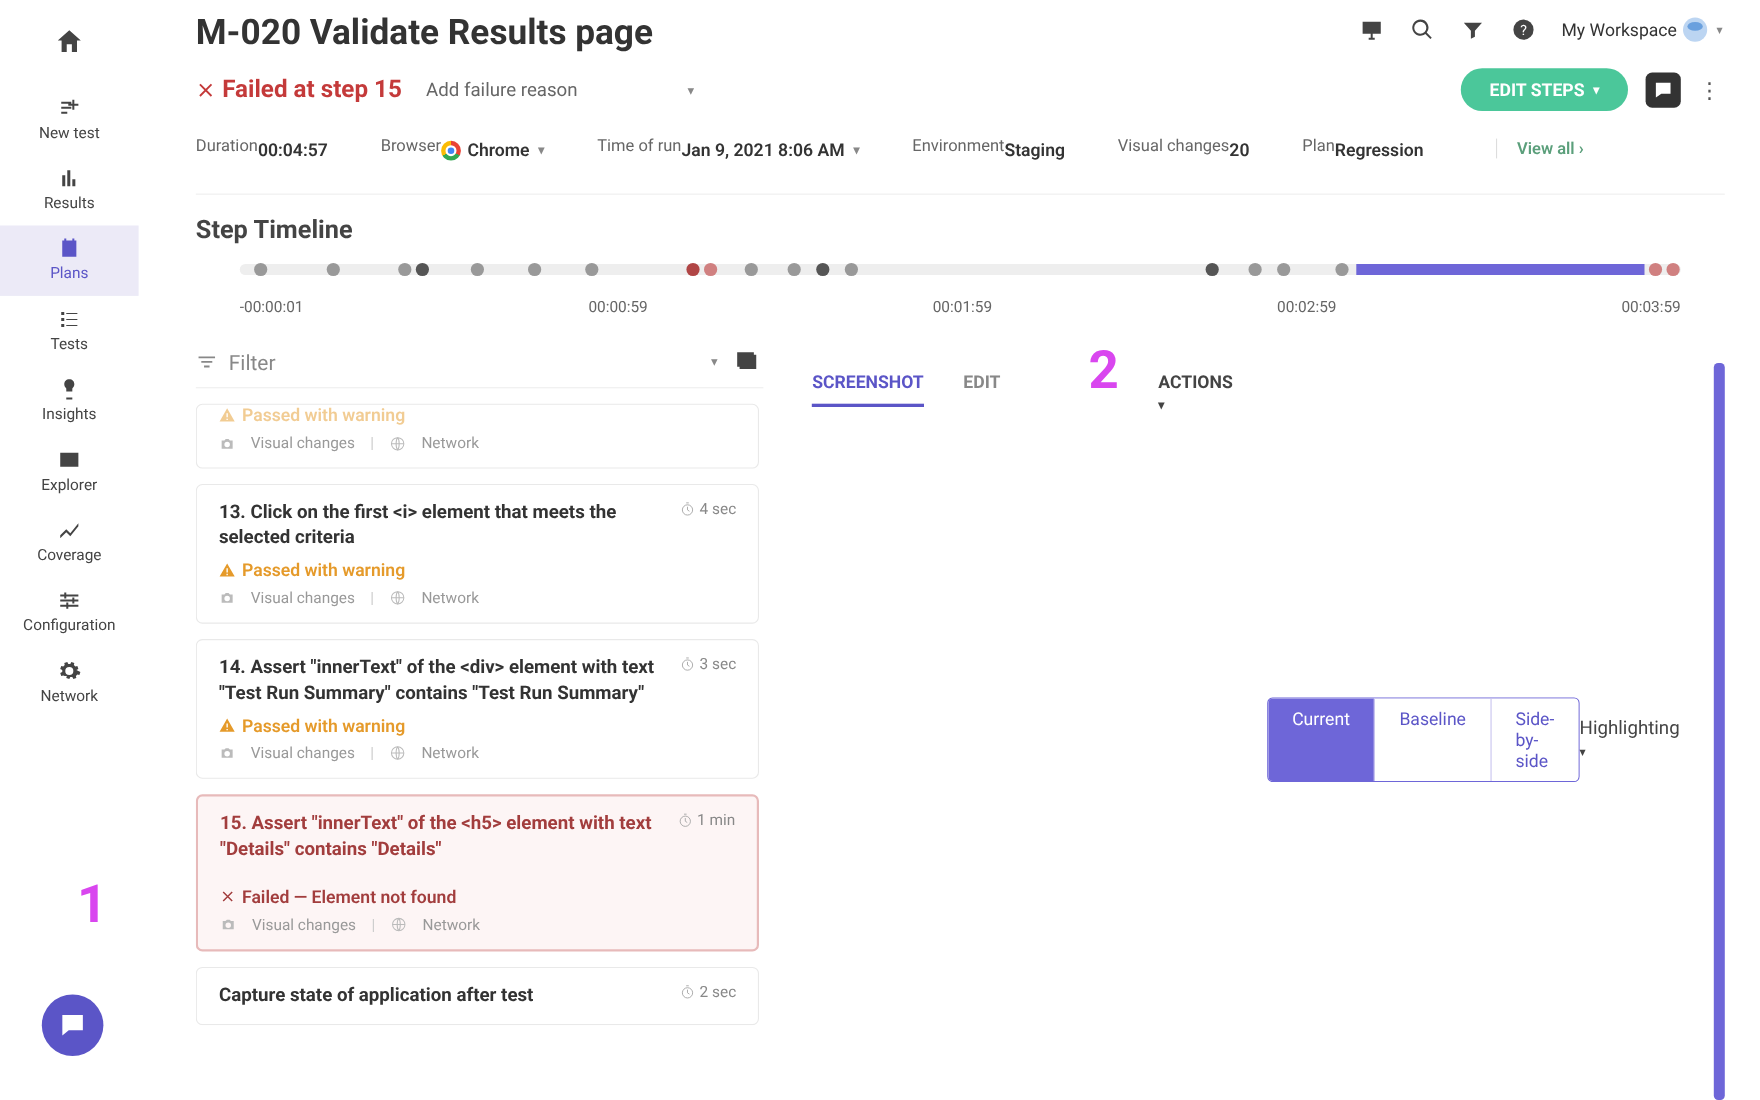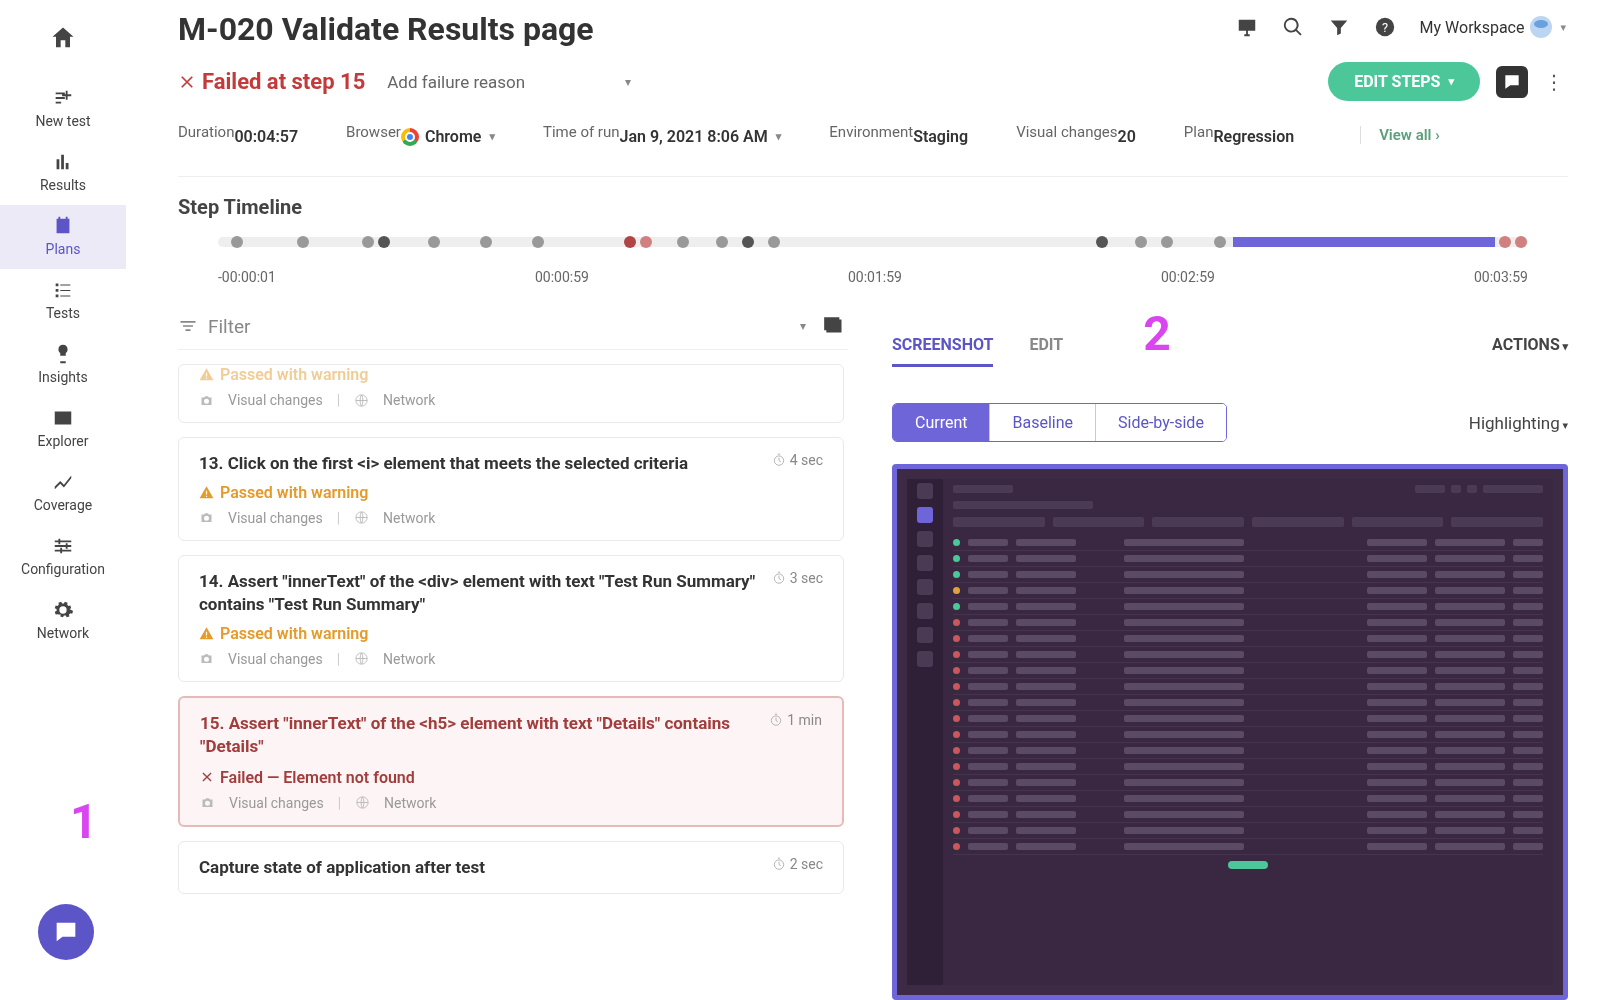--- a/index.html
+++ b/index.html
@@ -35,21 +35,21 @@
   .meta-col { display:flex; }
   .meta-label { color:#666; font-size:15px;}
   .meta-value { color:#333; font-size:16px; font-weight:600; margin-top:4px; display:flex; align-items:center; gap:6px;}
   .chrome-dot{width:18px;height:18px;border-radius:50%;background:conic-gradient(#ea4335 0 33%,#34a853 33% 66%,#fbbc05 66% 100%);position:relative;}
   .chrome-dot::after{content:"";position:absolute;inset:4px;border-radius:50%;background:#4285f4;border:2px solid #fff;}
   .caret{font-size:11px;color:#888;margin-left:2px;}
   .viewall { color:#5b9f7b; font-size:15px; font-weight:600; margin-left:18px; padding-left:18px; border-left:1px solid #ddd; align-self:center; cursor:pointer;}
   .viewall::after{content:" ›"; font-weight:700;}
   
   .timeline-block { margin-top:30px; border-top:1px solid #eee; padding-top:18px;}
-  .timeline-title { font-size:20px; font-weight:700; color:#444;}
+  .timeline-title { font-size:23px; font-weight:700; color:#444;}
   .timeline-bar { position:relative; height:10px; margin:18px 40px 0 40px;}
   .tl-base{position:absolute;inset:0;background:#eee;border-radius:5px;}
   .tl-dot{position:absolute;width:12px;height:12px;border-radius:50%;background:#999;top:-1px;}
   .tl-dot.dark{background:#555;}
   .tl-dot.red{background:#d08080;}
   .tl-dot.dred{background:#b04545;}
   .tl-seg-blue{position:absolute;height:10px;background:#6e66d8;top:0;}
   .timeline-ticks { display:flex; justify-content:space-between; margin:22px 40px 0 40px; color:#666; font-size:14px;}
   
   
@@ -67,24 +67,24 @@
   .step-title{font-size:17px;font-weight:700;color:#333;flex:1;line-height:1.35;}
   .step-time{color:#888;font-size:14px;display:flex;gap:4px;align-items:center;white-space:nowrap;}
   .step-time svg{width:14px;height:14px;fill:none;stroke:#aaa;stroke-width:1.5;}
   .passed-warning{color:#e59a2a;font-weight:600;font-size:16px;margin-top:8px;display:flex;gap:6px;align-items:center;}
   .passed-warning svg{width:15px;height:15px;fill:#e59a2a;}
   .sub-links{display:flex;gap:14px;color:#999;font-size:14px;margin-top:8px;align-items:center;}
   .sub-links svg{width:15px;height:15px;fill:#bbb;}
   .divider{color:#ccc;}
   .step-card.failed{border:2px solid #e7baba;background:#fdf5f5;}
   .step-card.failed .step-title{color:#a23d3d;}
-  .failed-line{color:#a23d3d;font-weight:600;font-size:16px;margin-top:10px;display:flex;gap:6px;align-items:center;}
+  .failed-line{color:#a23d3d;font-weight:600;font-size:16px;margin-top:22px;display:flex;gap:6px;align-items:center;}
   .failed-line svg{width:14px;height:14px;stroke:#a23d3d;stroke-width:2.3;fill:none;}
   
-  .right-pane{flex:1;display:flex;flex-direction:column;padding-left:44px;position:relative;}
+  .right-pane{flex:1;display:flex;flex-direction:row;padding-left:44px;position:relative;gap:31px;}
   .tabs-row{display:flex;gap:36px;align-items:baseline;}
   .tab{font-size:16px;font-weight:700;color:#888;padding-bottom:10px;cursor:pointer;}
   .tab.active{color:#5b55c7;border-bottom:3px solid #5b55c7;}
   .annot-2{font-size:48px;font-weight:700;color:#d946ef;margin-left:44px;}
   .actions-dd{margin-left:auto;font-size:16px;font-weight:700;color:#444;cursor:pointer;}
   .actions-dd::after{content:" ▾";font-size:11px;}
   .view-row{display:flex;align-items:center;margin-top:36px;}
   .seg-group{display:flex;border:1px solid #6e66d8;border-radius:5px;overflow:hidden;}
   .seg{padding:9px 22px;font-size:16px;color:#5b55c7;background:#fff;cursor:pointer;}
   .seg + .seg{border-left:1px solid #c8c3ef;}

